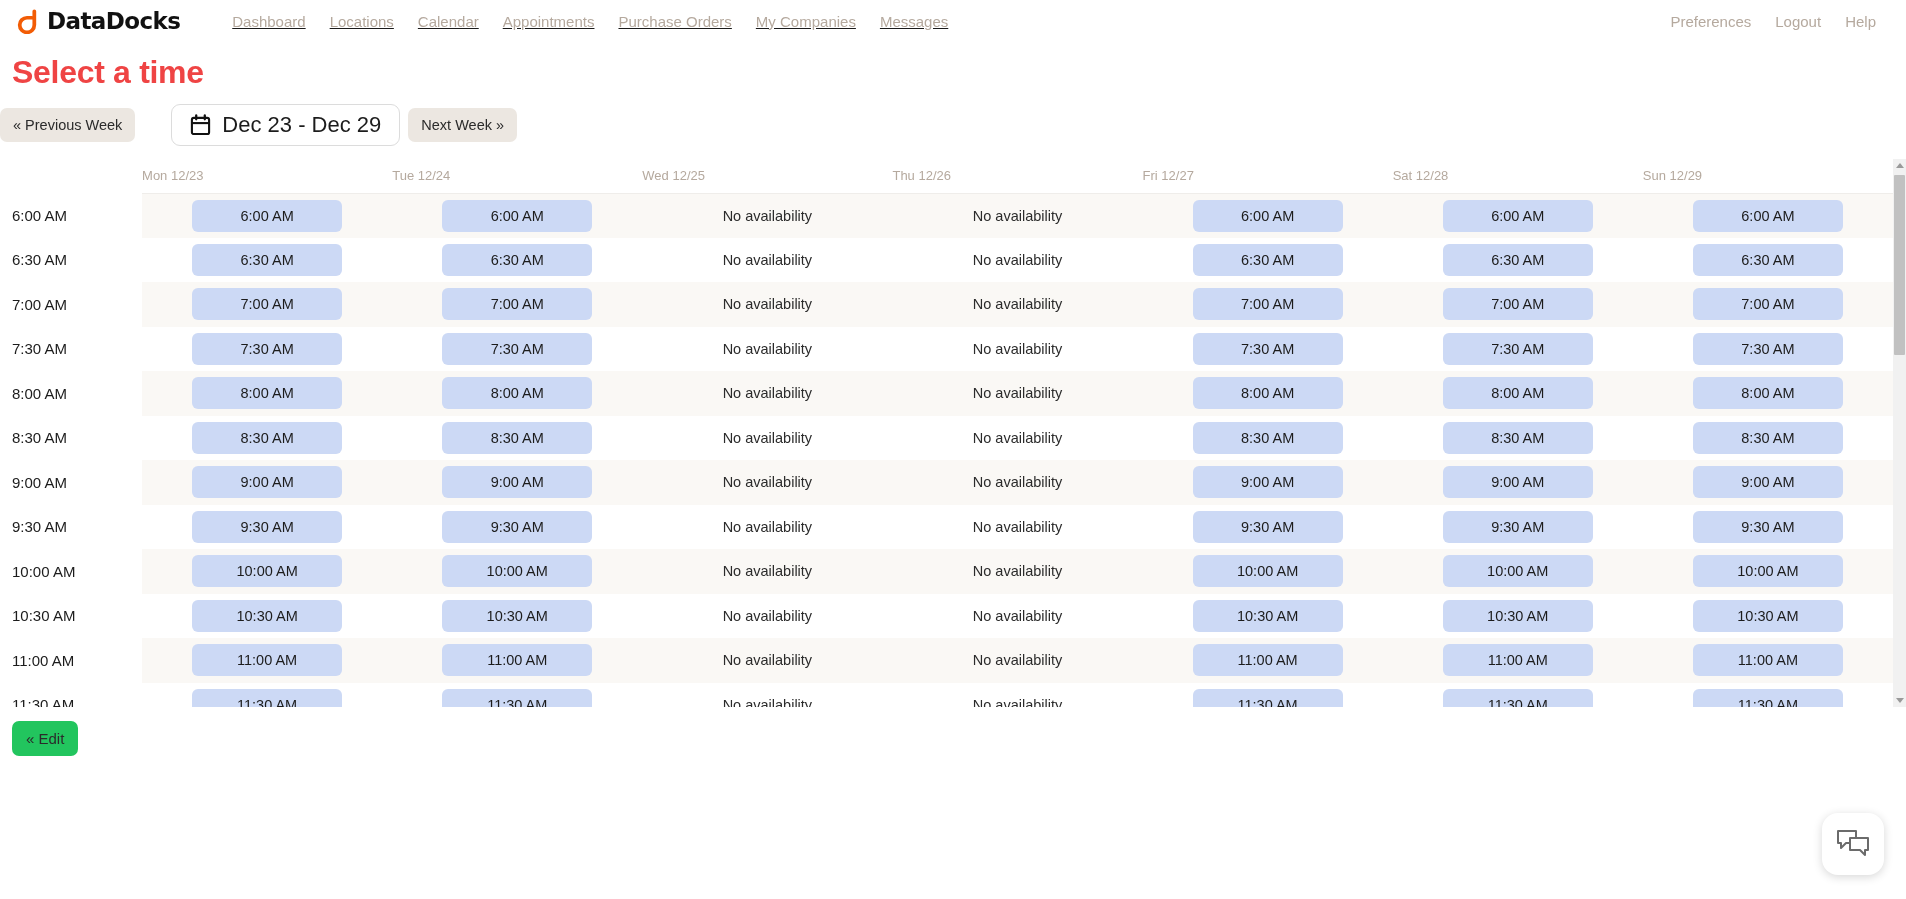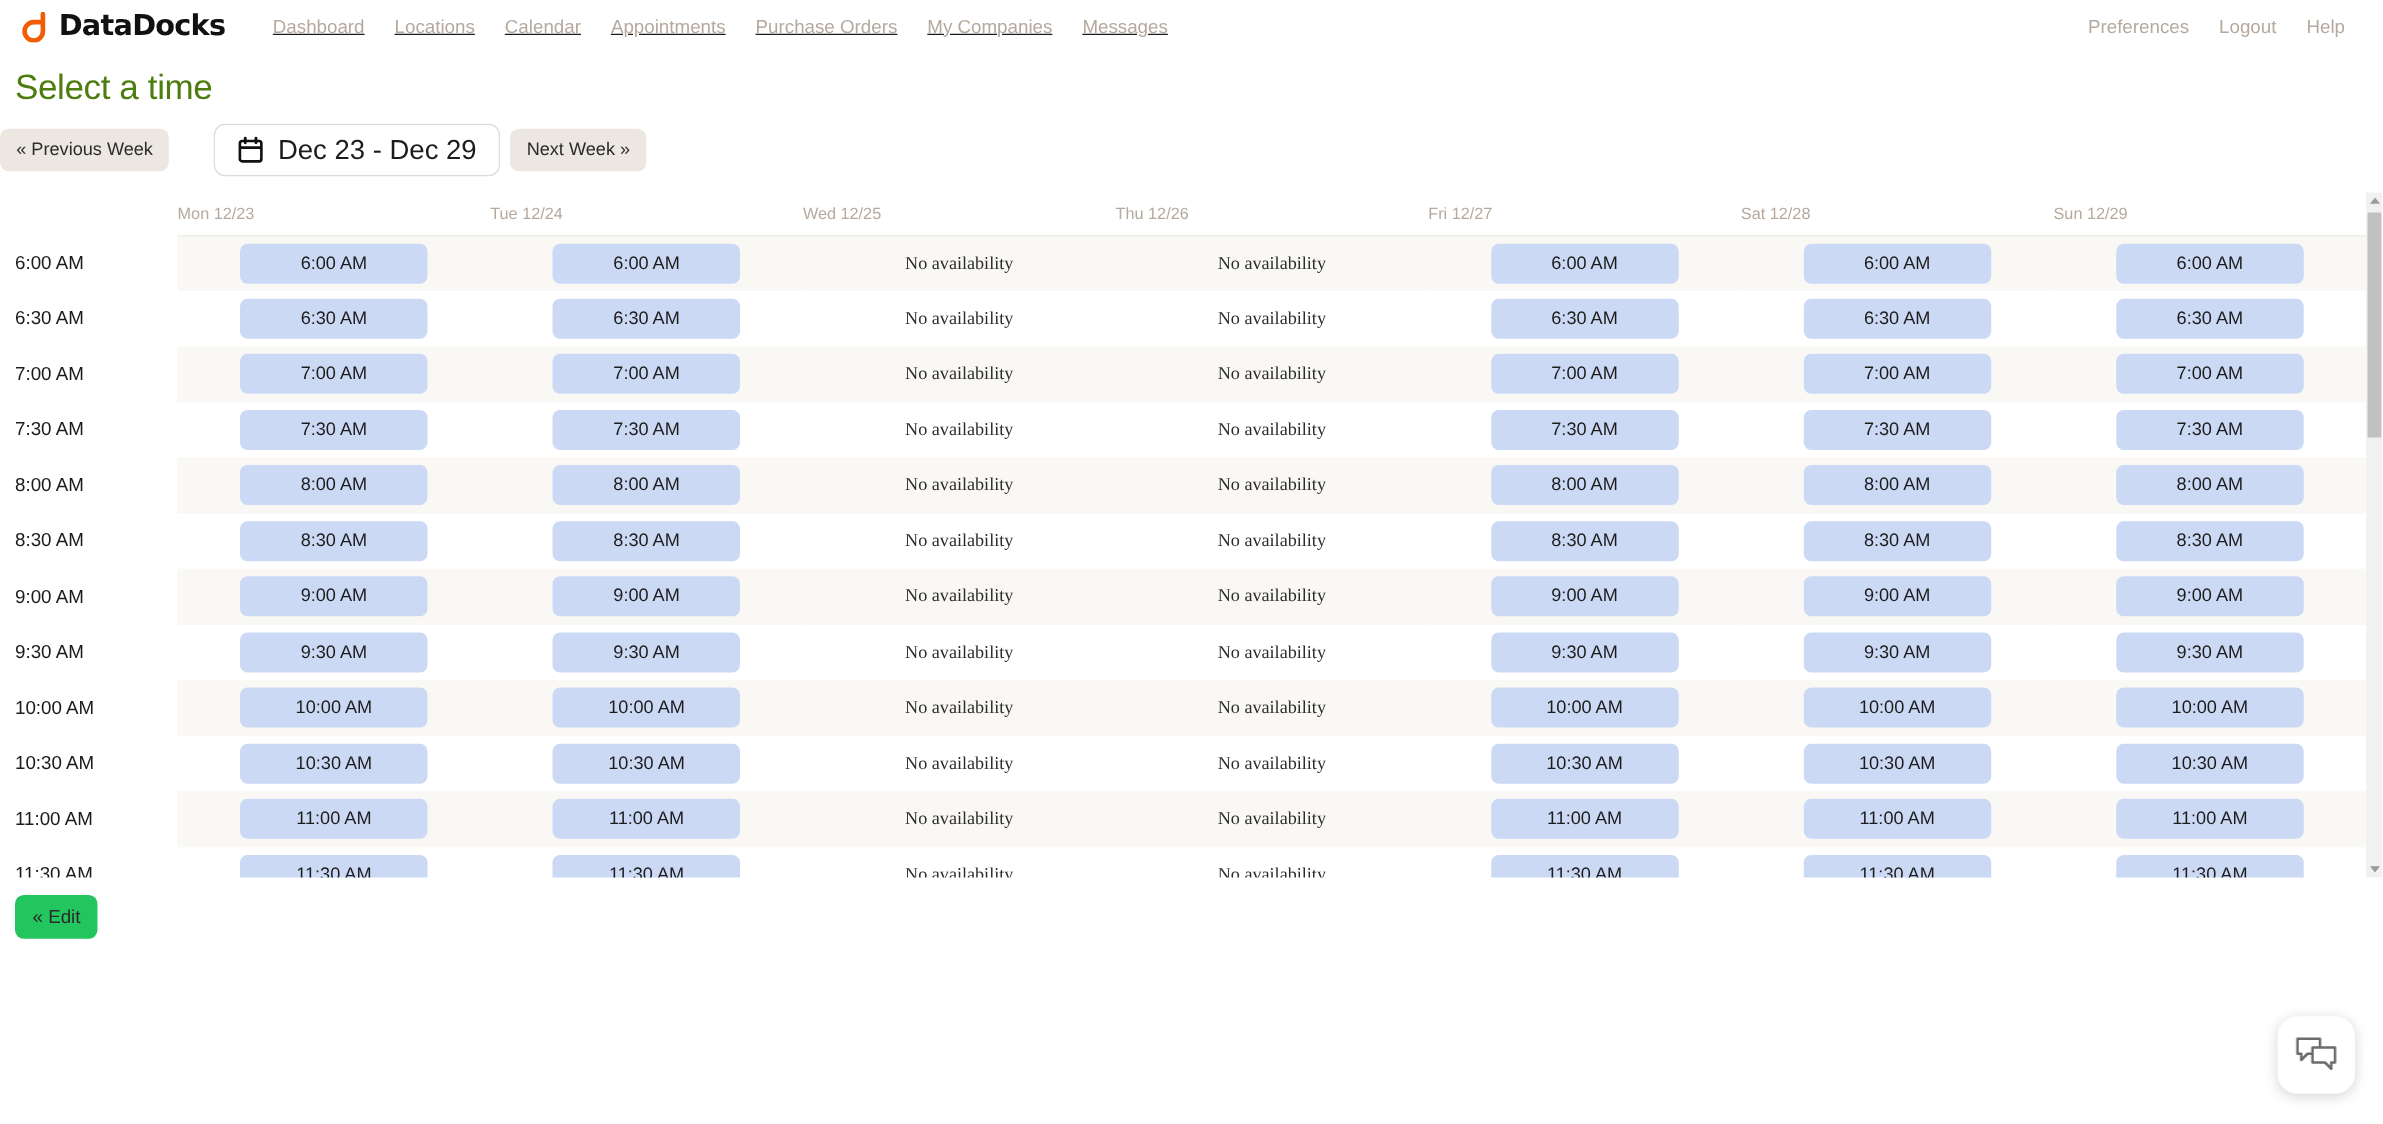--- a/index.html
+++ b/index.html
@@ -18,21 +18,21 @@
     height: 42px;
     display: flex;
     align-items: center;
     padding: 0 18px 0 14px;
     background: #ffffff;
   }
   .brand {
     display: flex;
     align-items: center;
     gap: 7px;
-    margin-right: 26px;
+    margin-right: 40px;
     text-decoration: none;
     justify-content: center;
   }
   .brand-mark { width: 26px; height: 26px; display: block; flex: 0 0 auto; }
   .brand-text {
     font-size: 23px;
     font-weight: bold;
     letter-spacing: -0.6px;
     color: #111111;
     font-family: "DejaVu Sans", sans-serif;
@@ -42,23 +42,23 @@
     font-size: 15px;
     color: #b5a99e;
     text-decoration: none;
     padding: 4px 12px;
     white-space: nowrap;
   }
   .nav-right { margin-left: auto; display: flex; align-items: center; gap: 0; }
 
   
   .page-title {
-    font-size: 28px;
-    font-weight: normal;
-    color: #4d7c0f;
+    font-size: 32px;
+    font-weight: bold;
+    color: #ef4444;
     padding: 12px 0 0 12px;
     letter-spacing: -0.3px;
   }
 
   
   .week-nav {
     display: flex;
     align-items: center;
     gap: 8px;
     margin-top: 12px;
@@ -156,21 +156,20 @@
     color: #1c1c1c;
     cursor: pointer;
     font-family: "Liberation Sans", sans-serif;
     text-align: center;
     padding: 0;
   }
   .no-avail {
     font-size: 14.5px;
     color: #2b2b2b;
     white-space: nowrap;
-    font-family: Liberation Serif, serif;
   }
 
   
   .vscroll {
     position: absolute;
     top: 0;
     right: 0;
     width: 13px;
     height: 548px;
     background: #f1f1f1;

